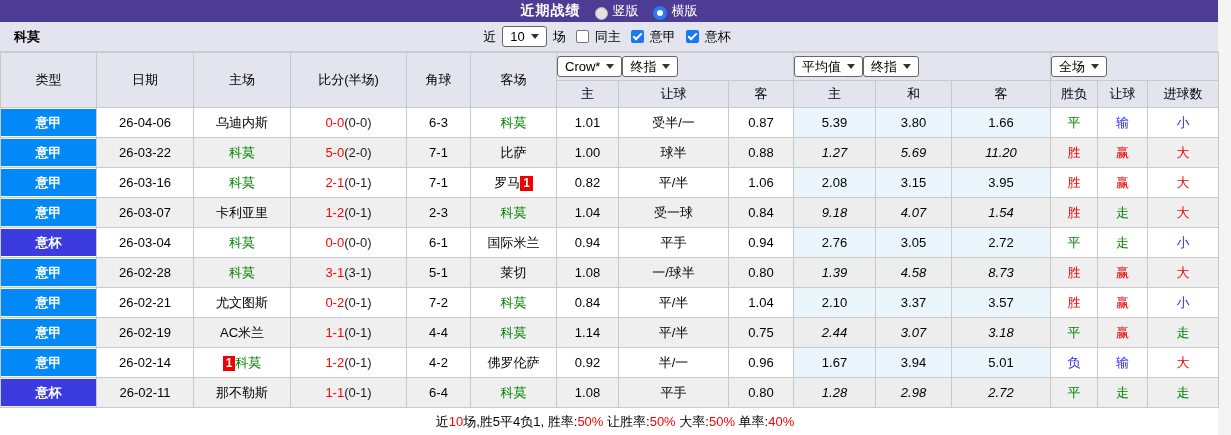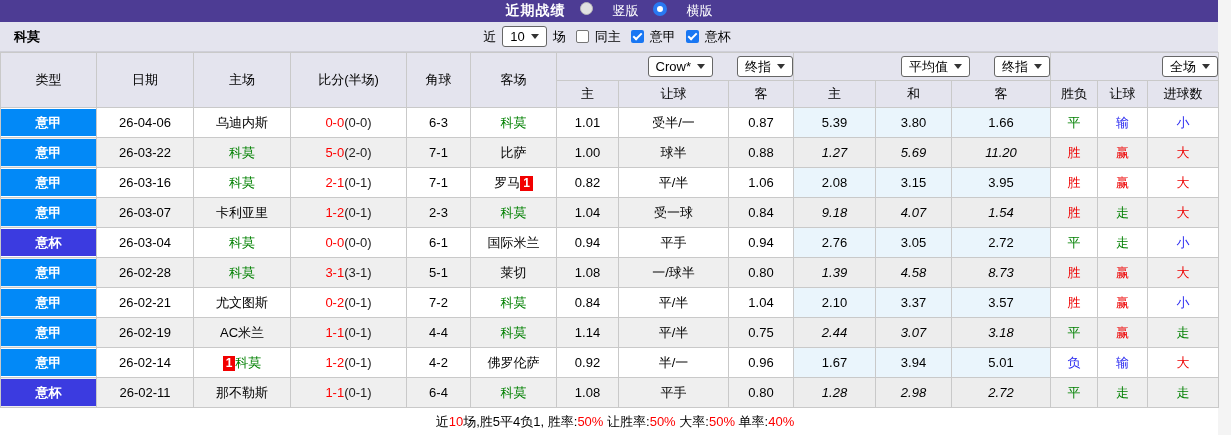--- a/index.html
+++ b/index.html
@@ -11,21 +11,21 @@
     font-size:13px; color:#000;
   }
   .page { width:1218px; height:435px; background:#fdba74; }
 
   
   .topbar {
     height:22px; background:#4D3C94; color:#fff;
     display:flex; align-items:center; justify-content:center; gap:14px;
   }
   .topbar .title { font-weight:bold; font-size:14px; letter-spacing:1px; }
-  .radio-group { display:flex; align-items:flex-start; gap:20px; cursor:pointer; }
+  .radio-group { display:flex; align-items:flex-end; gap:5px; cursor:pointer; }
   .rdo { display:inline-block; border-radius:50%; }
   .rdo.off { width:13px; height:13px; background:#E2E2E2; border:1px solid #bbb; }
   .rdo.on  { width:14px; height:14px; background:#fff; border:4px solid #2979F2; }
 
   
   .filterbar {
     height:30px; background:#E4E4EE; position:relative;
     display:flex; align-items:center; justify-content:center; gap:6px;
     border-bottom:1px solid #cfcfd8;
   }
@@ -50,21 +50,21 @@
     border-left:4px solid transparent; border-right:4px solid transparent;
     border-top:5px solid #333;
   }
 
   
   table { border-collapse:collapse; table-layout:fixed; width:1218px; }
   th, td { border:1px solid #C9C9C9; text-align:center; padding:0; font-weight:normal; }
   thead th { background:#E4E4EE; }
   thead tr.hdr-a th { height:28px; }
   thead tr.hdr-b th { height:27px; }
-  .sel-cell { display:flex; align-items:center; justify-content:flex-end; gap:24px; }
+  .sel-cell { display:flex; align-items:center; justify-content:flex-start; gap:0; }
   tbody td { height:30px; }
   tr.odd  td { background:#fff; }
   tr.even td { background:#EFEFEF; }
   tr.odd  td.eu { background:#EAF5FC; }
   tr.even td.eu { background:#EDEDED;font-style:italic; }
   td.type { padding:0; }
   .badge {
     height:27px; margin:1px 0; color:#fff; font-weight:bold;
     display:flex; align-items:center; justify-content:center;
   }

